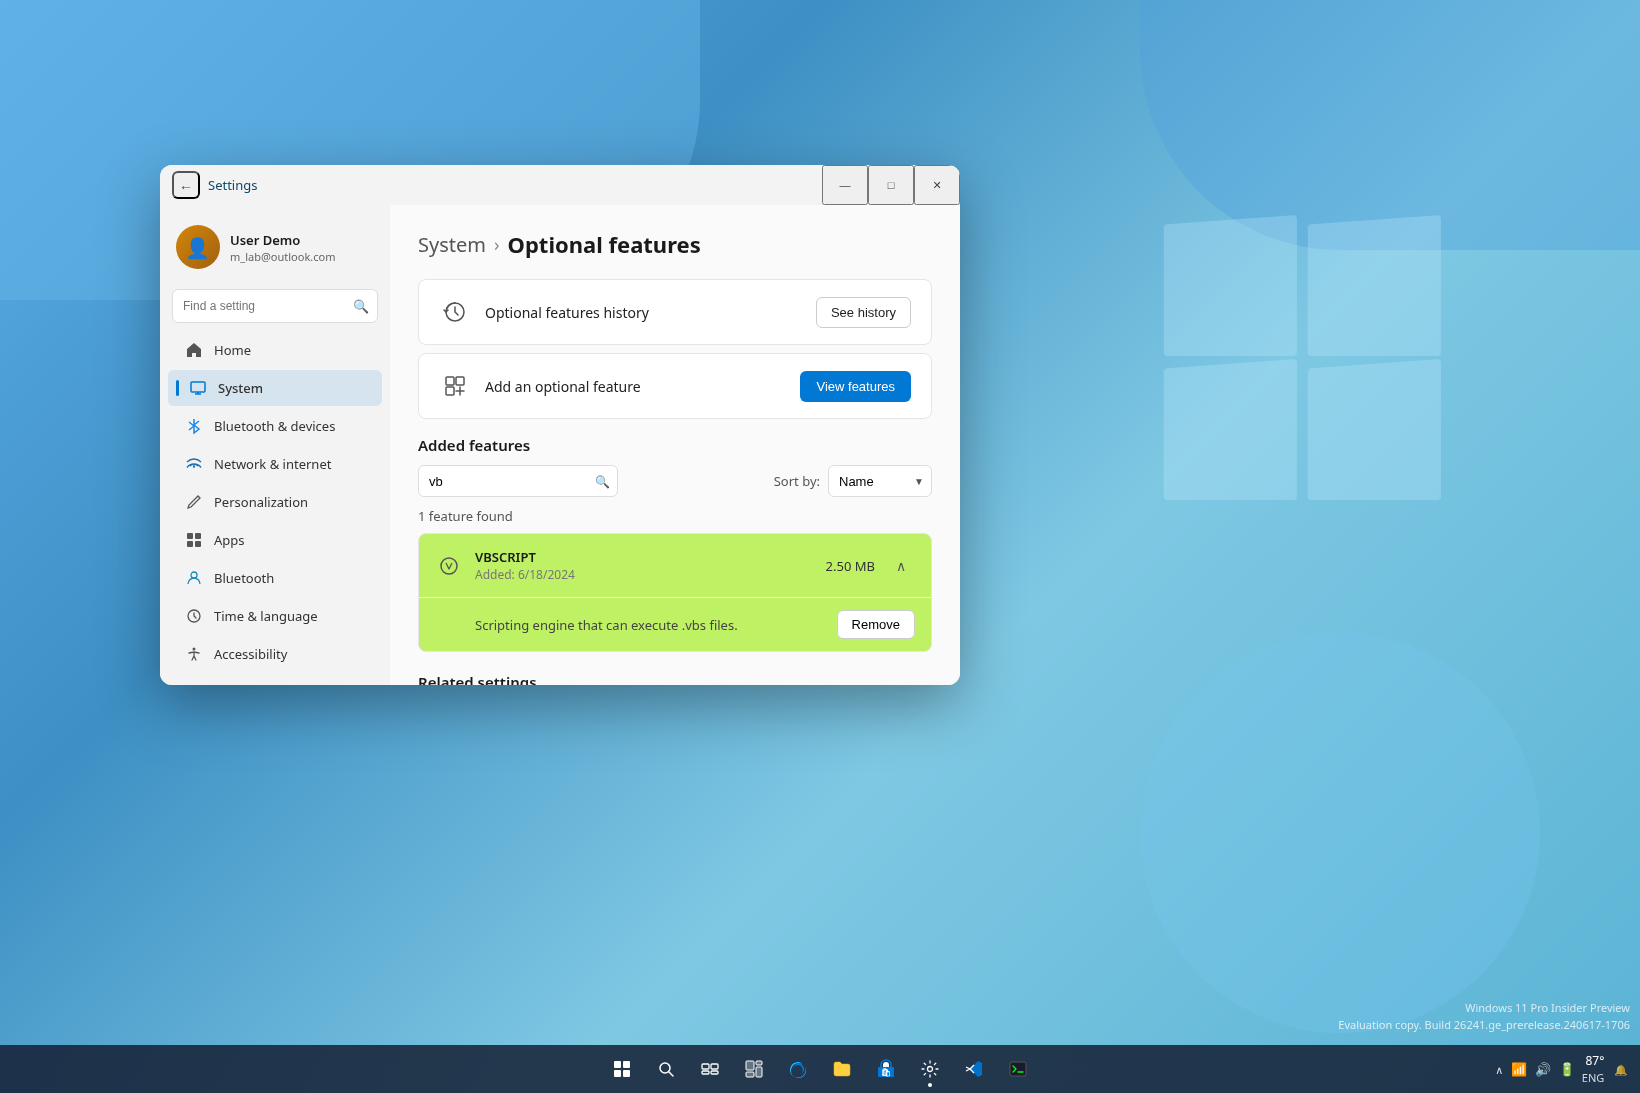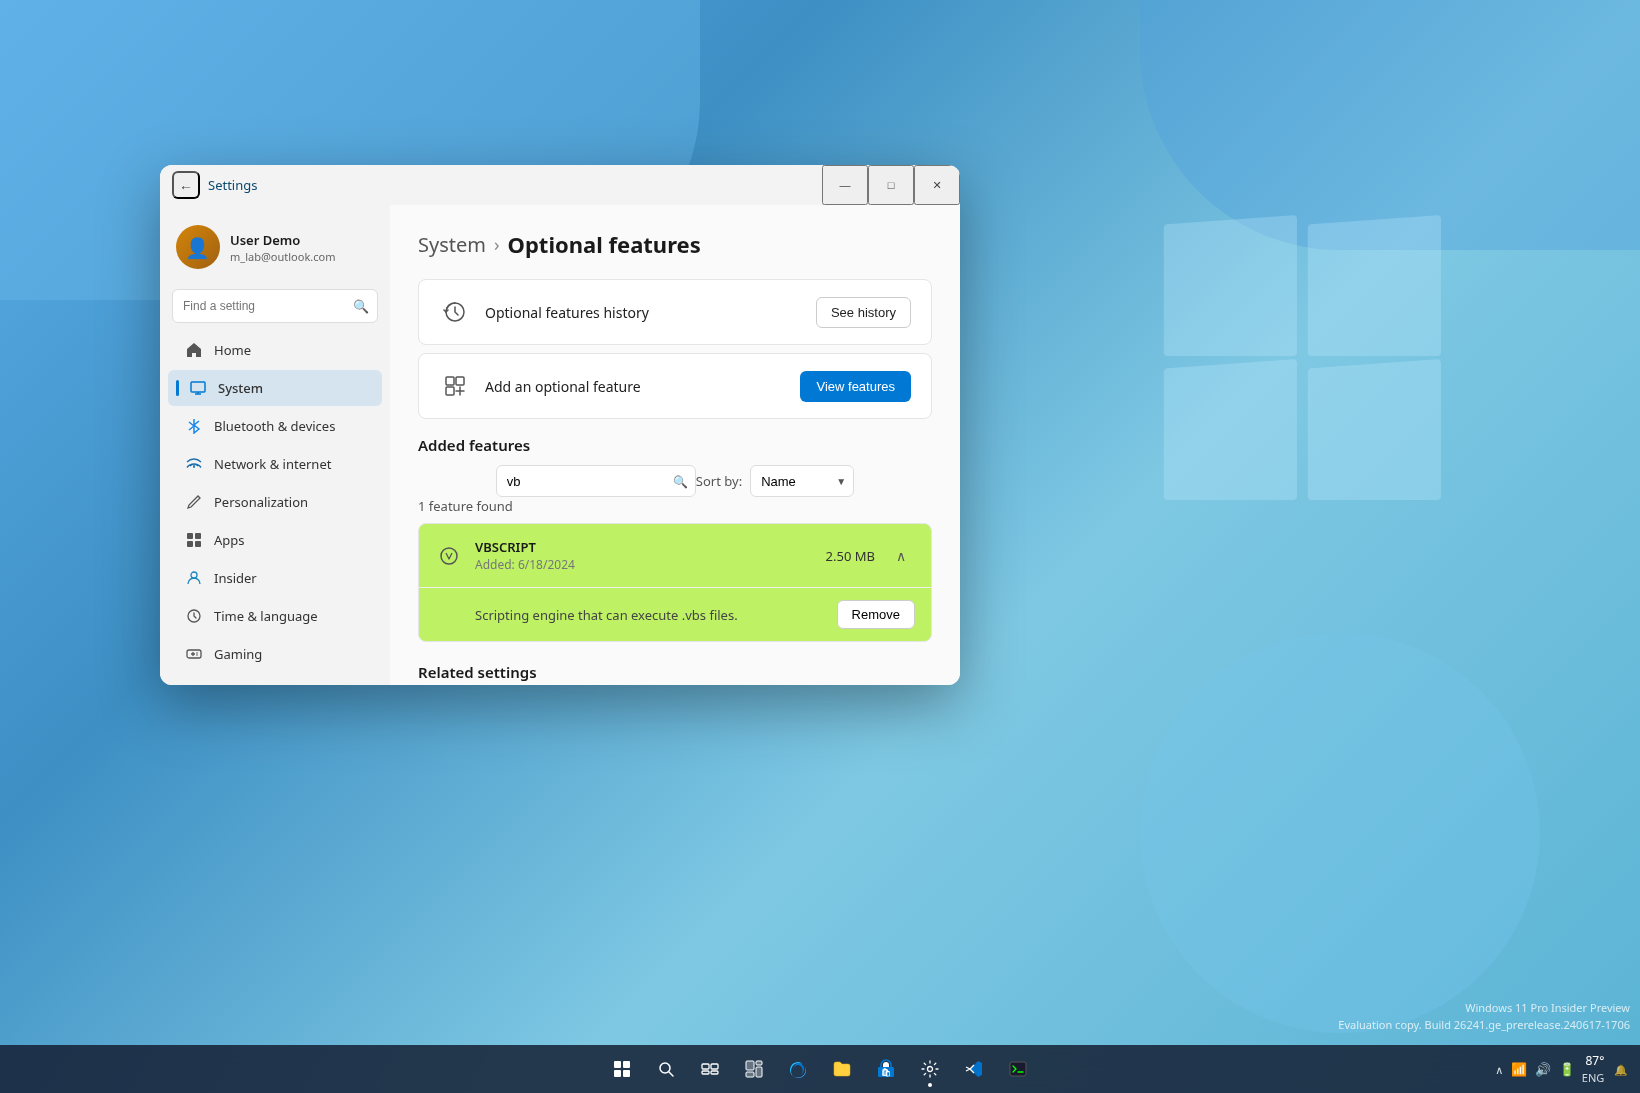--- a/index.html
+++ b/index.html
@@ -301,21 +301,22 @@
     .section-title {
       font-size: 15px;
       font-weight: 600;
       color: #1a1a1a;
       margin: 16px 0 10px;
     }
 
     .filter-row {
       display: flex;
       align-items: center;
-      justify-content: center;
+      justify-content: space-between;
+      margin-bottom: 10px;
     }
     .search-filter {
       position: relative;
       width: 200px;
     }
     .search-filter-input {
       width: 100%;
       height: 32px;
       border: 1px solid #ddd;
       border-radius: 6px;
@@ -621,44 +622,33 @@
         <span class="nav-label">Apps</span>
       </div>
 
       <div class="nav-item">
         <span class="nav-icon">
           <svg width="16" height="16" viewBox="0 0 16 16" fill="none">
               <circle cx="8" cy="5" r="3" stroke="#1a88c0" stroke-width="1.3" fill="none"></circle>
               <path d="M2 14c0-3.3 2.7-6 6-6s6 2.7 6 6" stroke="#1a88c0" stroke-width="1.3" fill="none"></path>
             </svg>
         </span>
-        <span class="nav-label">Insider</span>
+        <span class="nav-label">Bluetooth</span>
       </div>
 
       <div class="nav-item">
         <span class="nav-icon">
           <svg width="16" height="16" viewBox="0 0 16 16" fill="none">
               <circle cx="8" cy="8" r="6" stroke="#555" stroke-width="1.3" fill="none"></circle>
               <path d="M8 5v3l2 2" stroke="#555" stroke-width="1.3" stroke-linecap="round"></path>
             </svg>
         </span>
         <span class="nav-label">Time &amp; language</span>
       </div>
 
-      <div class="nav-item">
-        <span class="nav-icon">
-          <svg width="16" height="16" viewBox="0 0 16 16" fill="none">
-              <rect x="1" y="4" width="14" height="8" rx="2" stroke="#555" stroke-width="1.3" fill="none"></rect>
-              <path d="M5 8h4M7 6v4" stroke="#555" stroke-width="1.3"></path>
-              <circle cx="11" cy="7" r="0.8" fill="#555"></circle>
-              <circle cx="11" cy="9" r="0.8" fill="#555"></circle>
-            </svg>
-        </span>
-        <span class="nav-label">Gaming</span>
-      </div>
 
       <div class="nav-item">
         <span class="nav-icon">
           <svg width="16" height="16" viewBox="0 0 16 16" fill="none">
               <circle cx="8" cy="3" r="1.5" fill="#555"></circle>
               <path d="M3 7l5-1 5 1M8 6v4l-2 4M8 10l2 4" stroke="#555" stroke-width="1.3" stroke-linecap="round"></path>
             </svg>
         </span>
         <span class="nav-label">Accessibility</span>
       </div>

